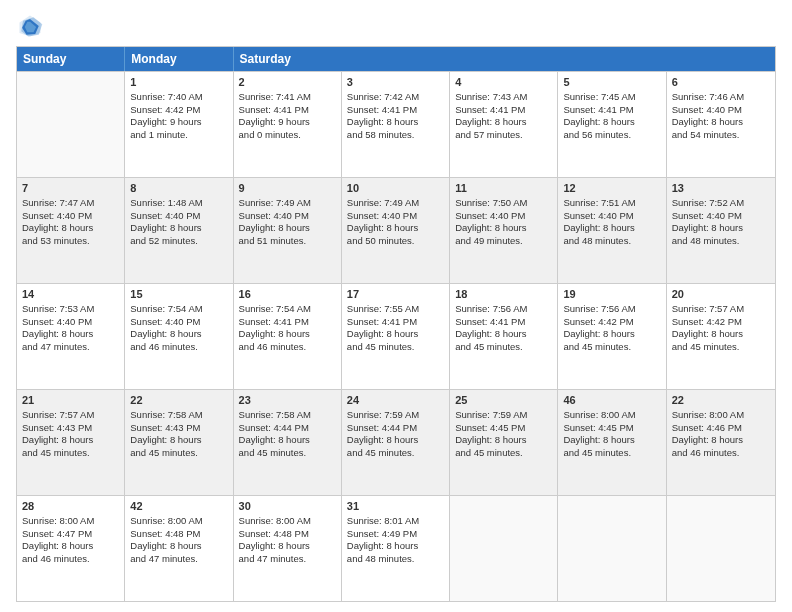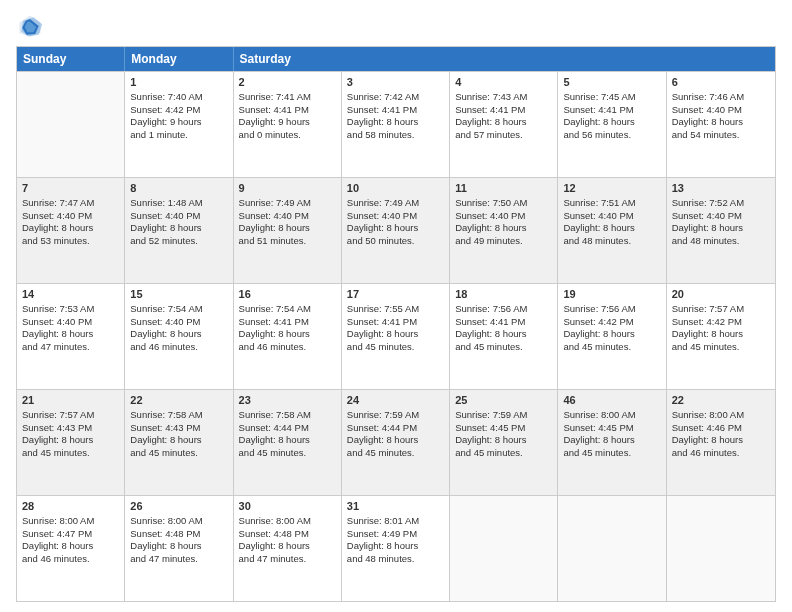--- a/index.html
+++ b/index.html
@@ -340,21 +340,21 @@
         </div>
         <div class="cal-row">
           <div class="cal-cell">
             <span class="day-num">28</span>
             <div>Sunrise: 8:00 AM</div>
             <div>Sunset: 4:47 PM</div>
             <div>Daylight: 8 hours</div>
             <div>and 46 minutes.</div>
           </div>
           <div class="cal-cell">
-            <span class="day-num">26</span>
+            <span class="day-num">42</span>
             <div>Sunrise: 8:00 AM</div>
             <div>Sunset: 4:48 PM</div>
             <div>Daylight: 8 hours</div>
             <div>and 47 minutes.</div>
           </div>
           <div class="cal-cell">
             <span class="day-num">30</span>
             <div>Sunrise: 8:00 AM</div>
             <div>Sunset: 4:48 PM</div>
             <div>Daylight: 8 hours</div>

